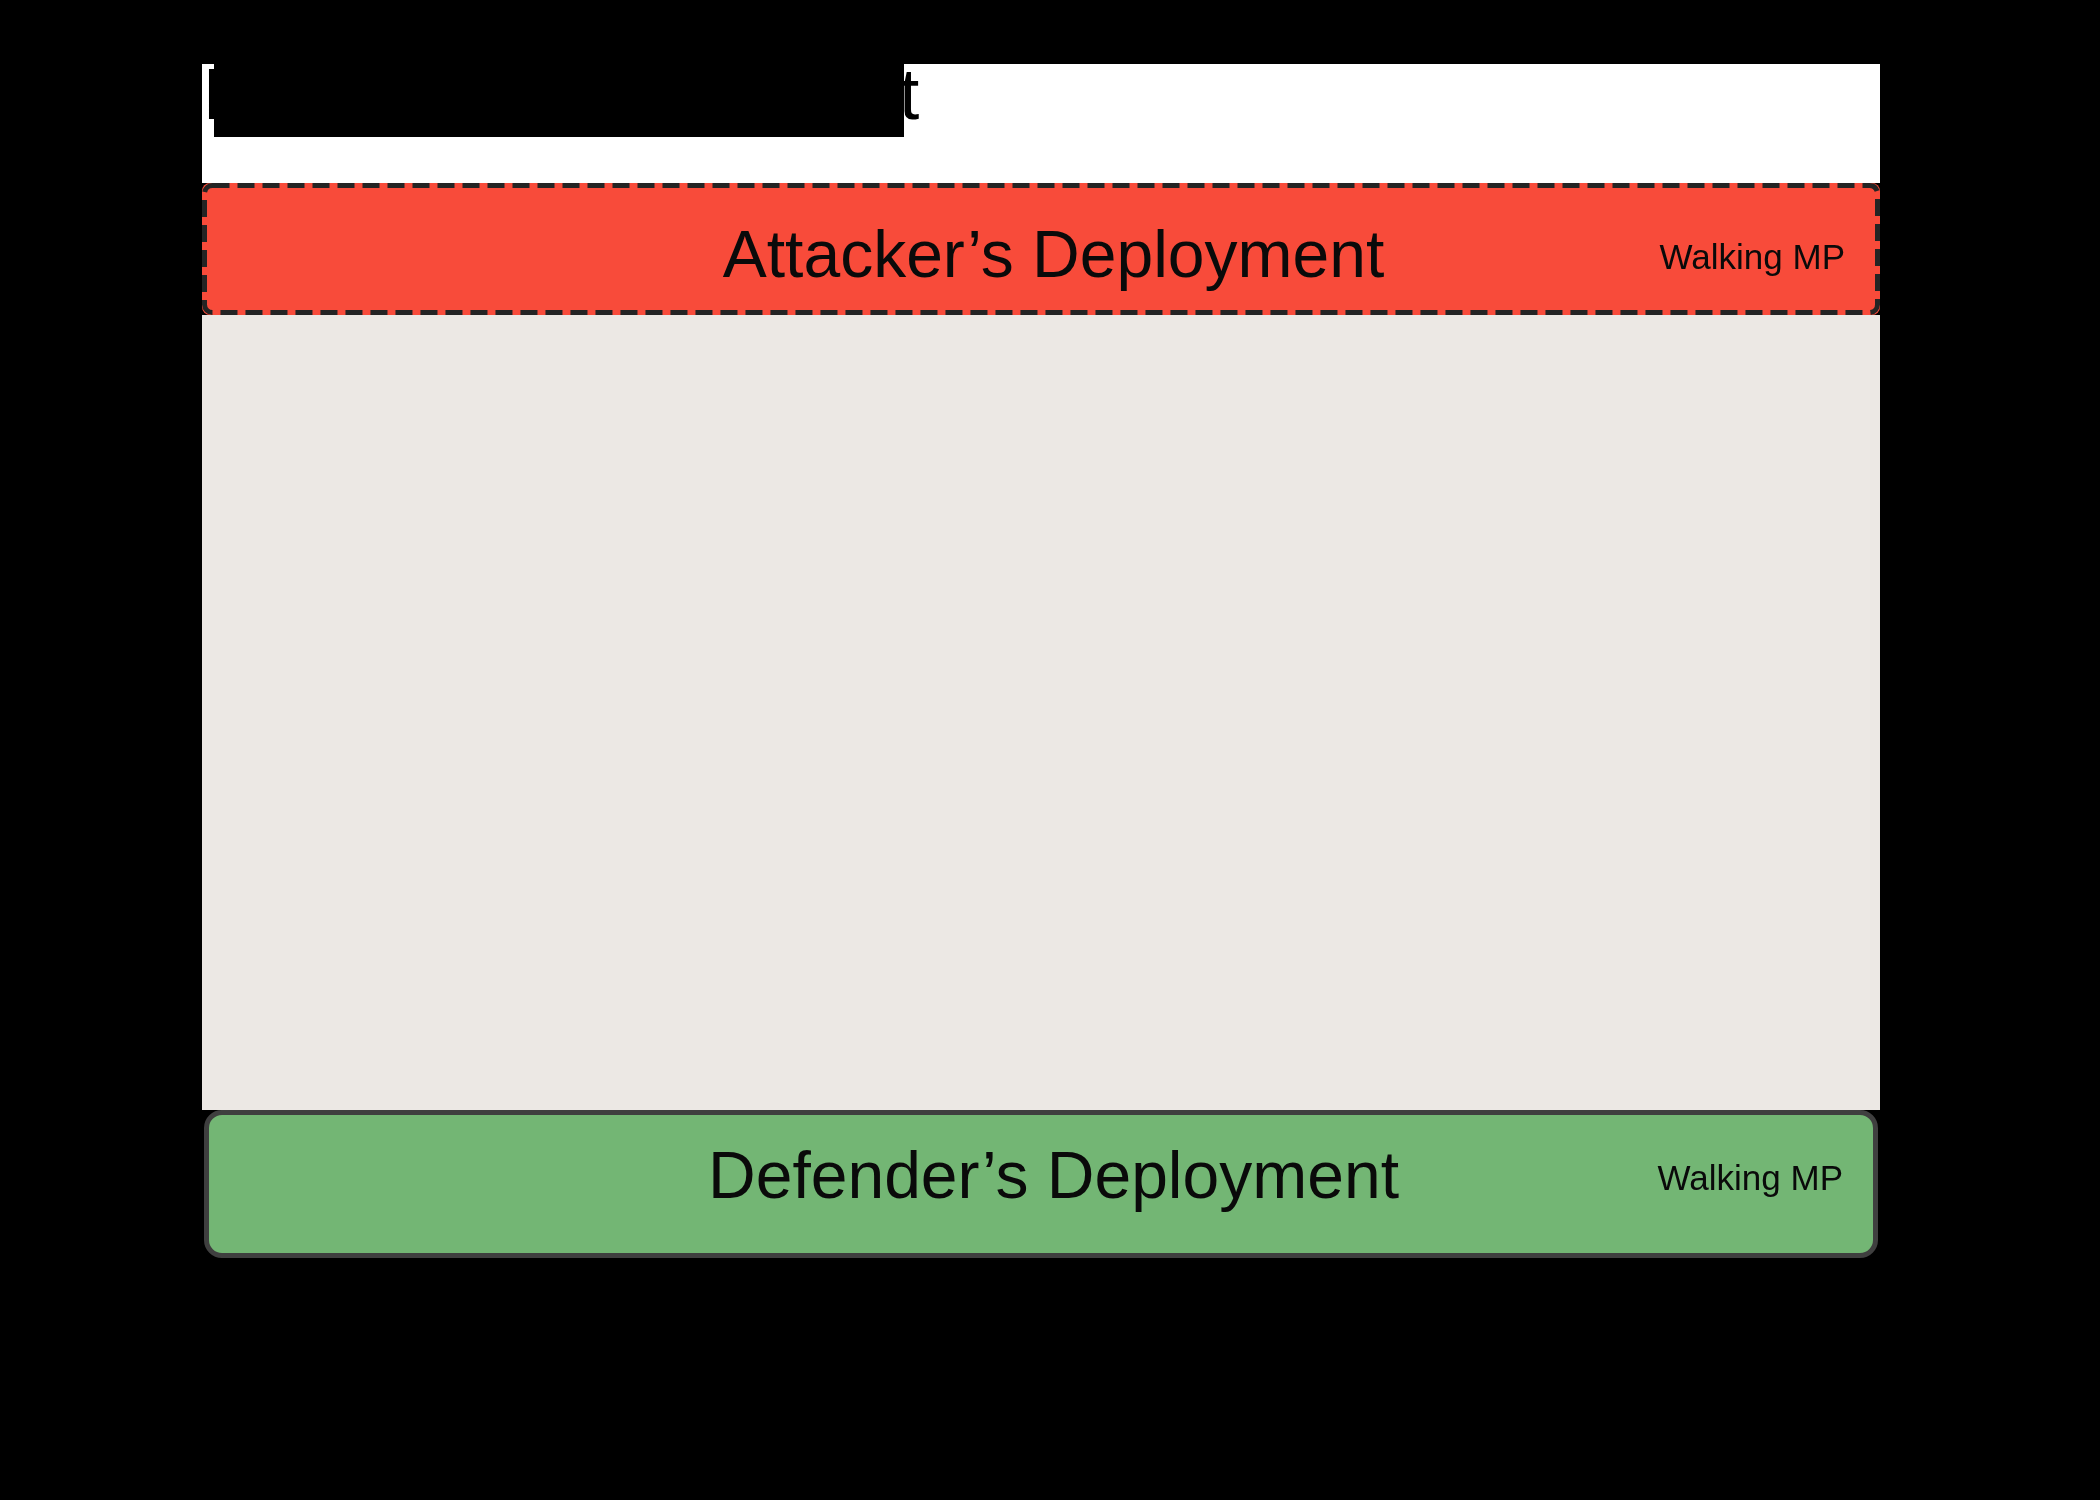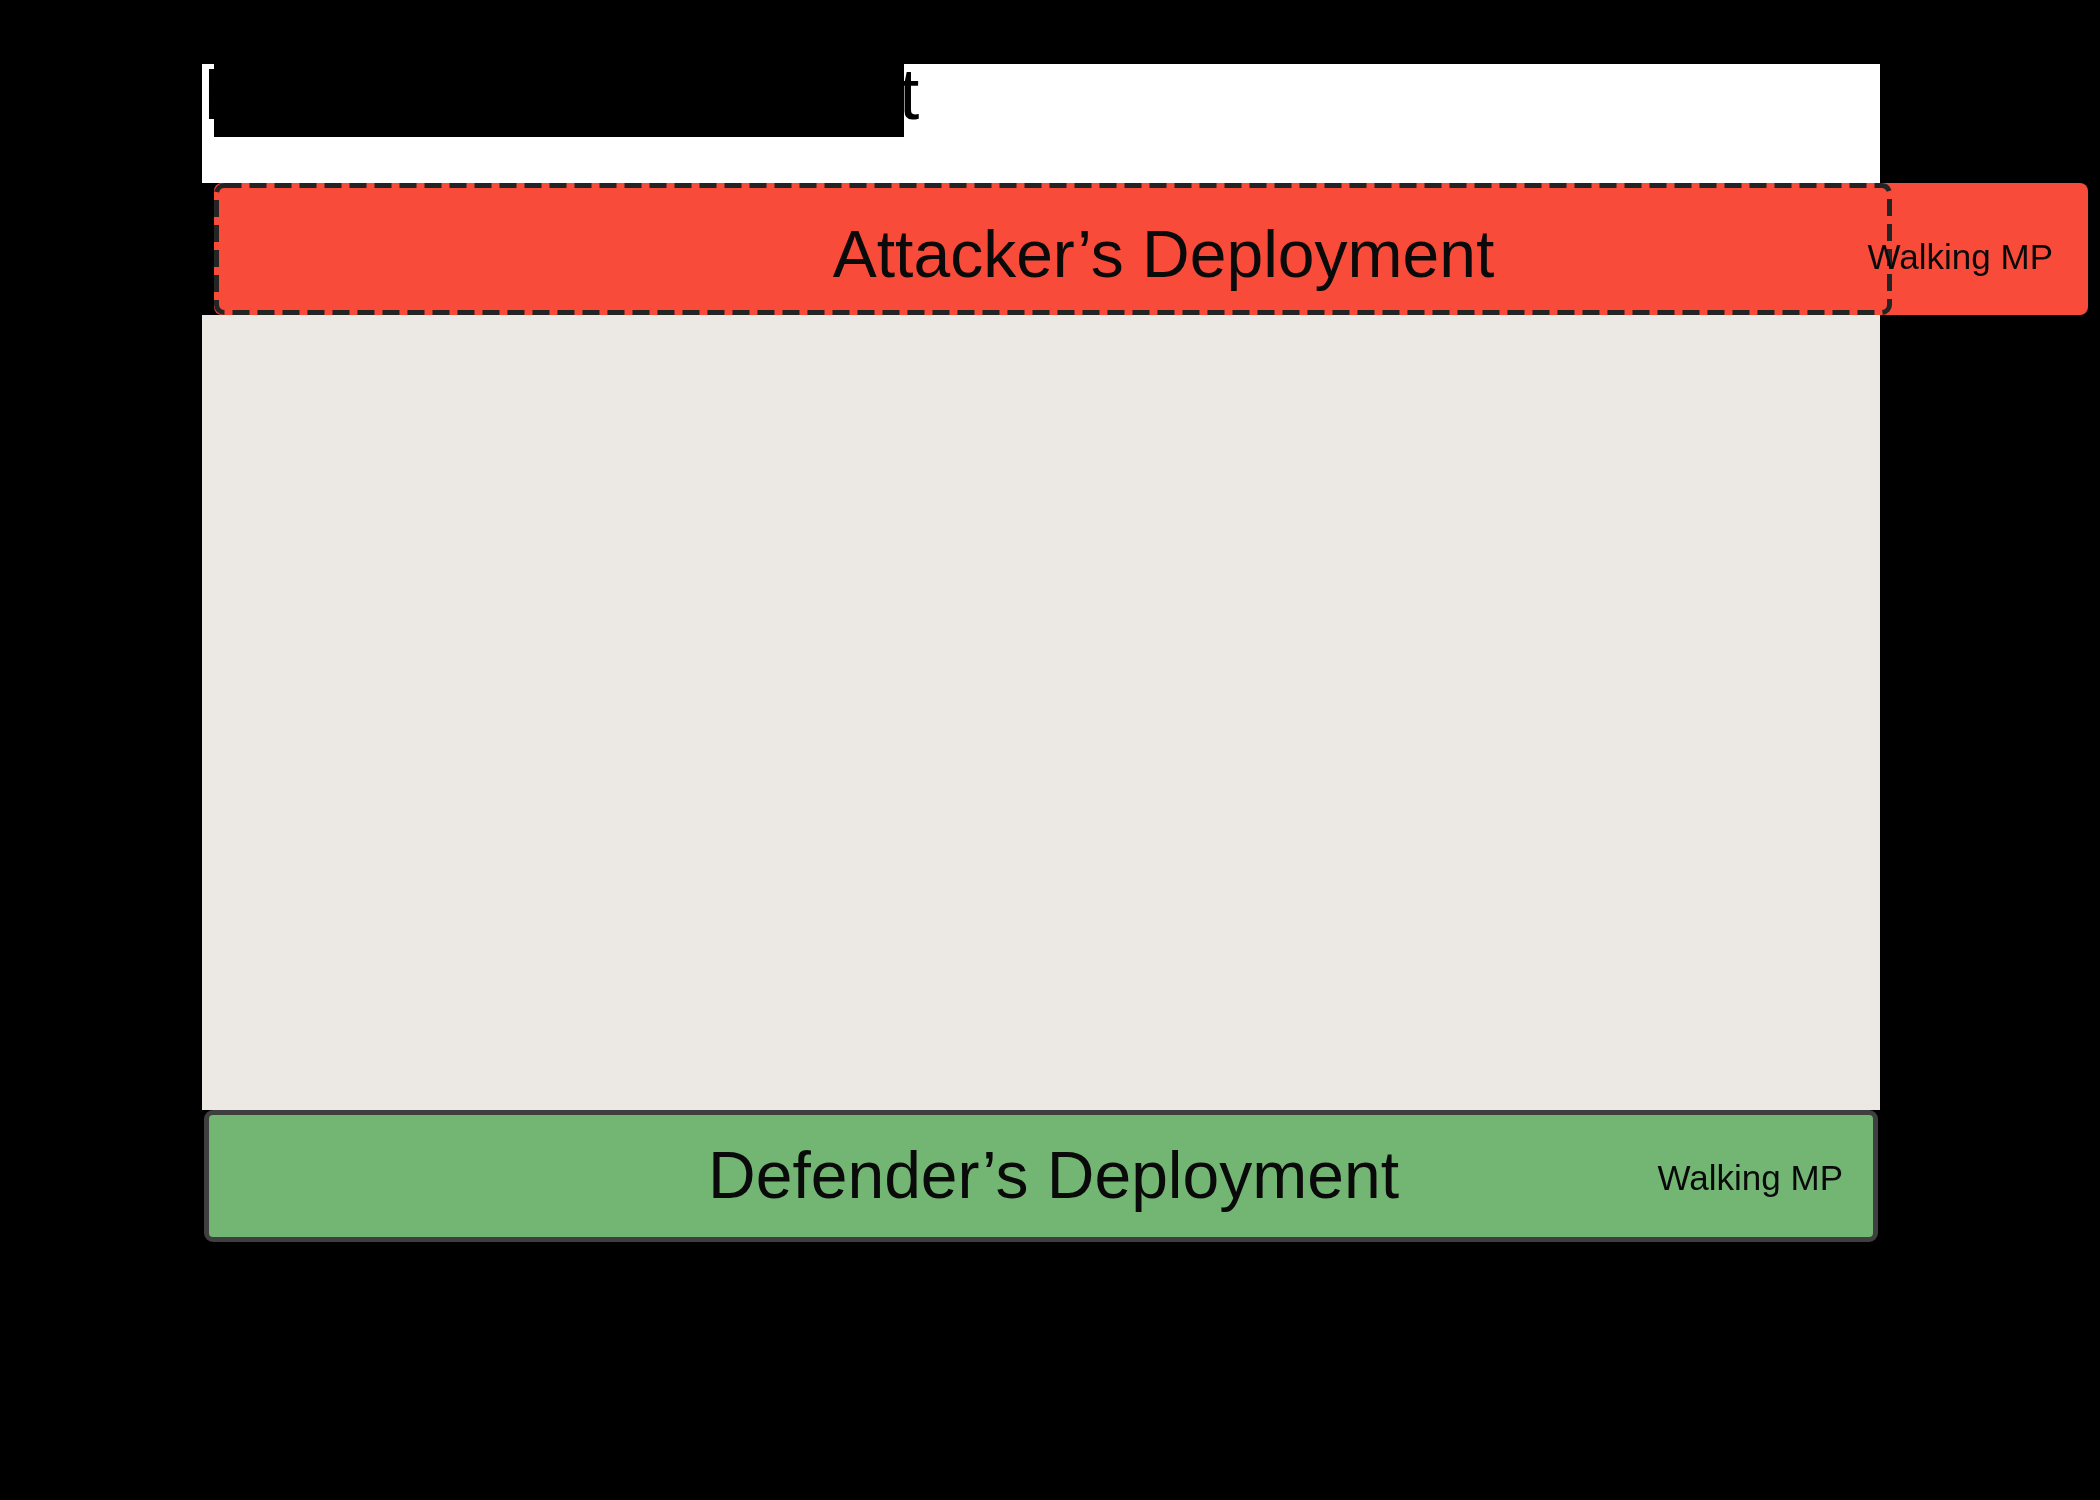--- a/index.html
+++ b/index.html
@@ -58,24 +58,23 @@
   .mp-label {
     position: absolute;
     font-size: 35px;
     line-height: 1;
     color: #0a0a0a;
   }
 
   
   .attacker {
     left: 202px; top: 183px;
-    width: 1874px; height: 132px;
+    width: 1678px; height: 132px;
     background: #f84b3a;
     border-radius: 8px;
-    margin-left: 12px;
   }
   .attacker .dash-border {
     position: absolute;
     left: 0; top: 0;
     width: 1678px; height: 132px;
     pointer-events: none;
   }
   .attacker .band-title { top: 38px; }
   .attacker .mp-label   { top: 56px; right: 35px; }
 
@@ -84,25 +83,25 @@
     position: absolute;
     left: 202px; top: 315px;
     width: 1678px; height: 795px;
     background: #ece8e4;
     z-index: 2;
   }
 
   
   .defender {
     left: 204px; top: 1110px;
-    width: 1674px; height: 132px;
+    width: 1674px; height: 148px;
     box-sizing: border-box;
     background: #73b674;
     border: 5px solid #3f3f3f;
-    border-radius: 9px;
+    border-radius: 18px;
   }
   .defender .band-title { top: 27px; }
   .defender .mp-label   { top: 45px; right: 30px; }
 </style>
 </head>
 <body>
 
 <div id="canvas">
 
   <div class="title-bar">

